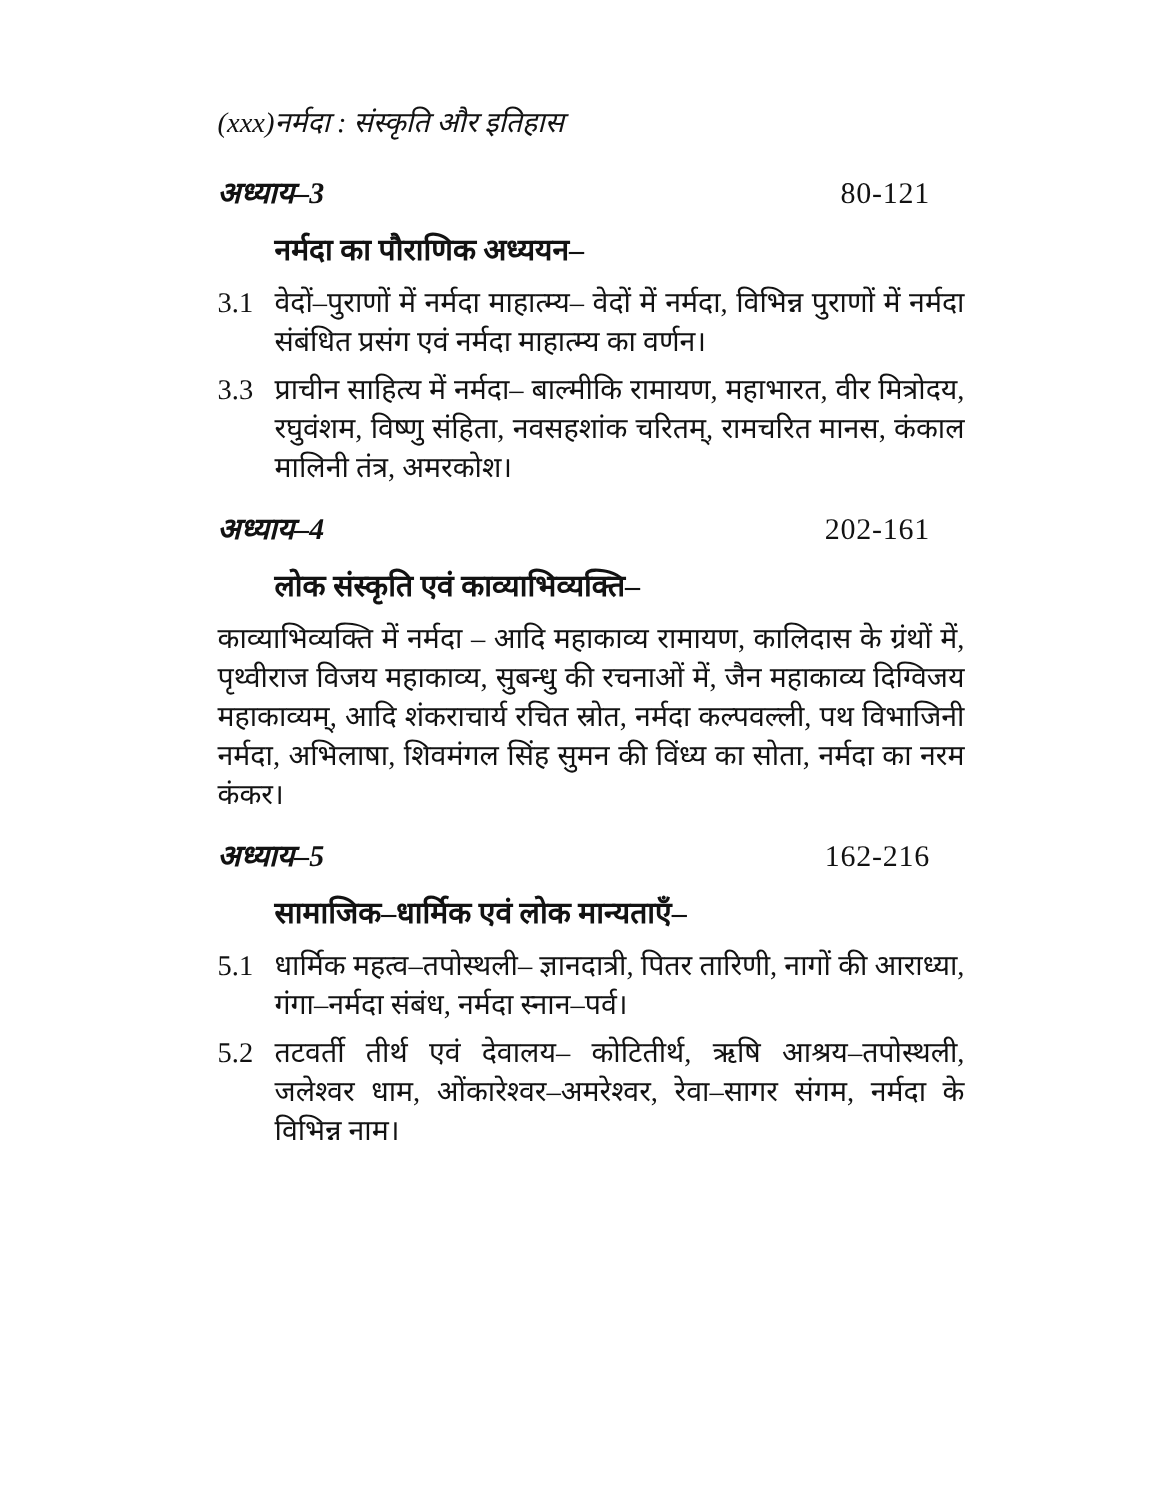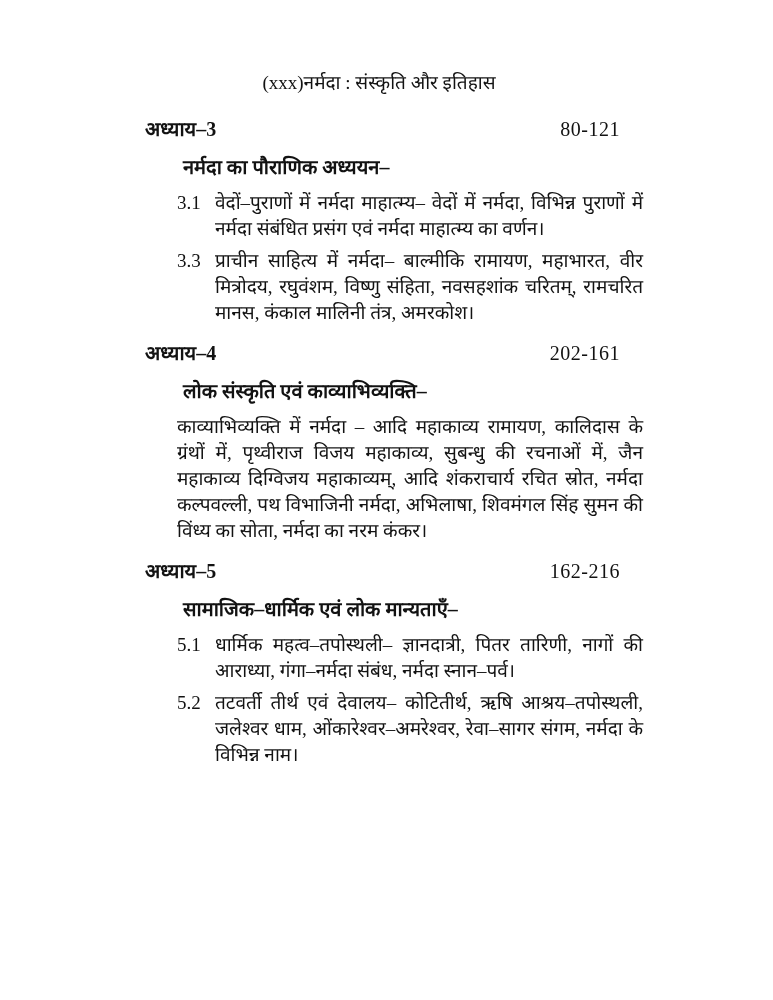--- a/index.html
+++ b/index.html
@@ -13,60 +13,61 @@
     height: 1000px;
     box-sizing: border-box;
     background: #ffffff;
     color: #121212;
     padding: 70px 130px 0 145px;
     font-family: "Liberation Serif", "DejaVu Serif", serif;
     overflow: hidden;
   }
   .header {
     display: flex;
-    justify-content: center;
+    justify-content: flex-start;
     align-items: baseline;
     font-size: 19px;
     line-height: 26px;
     margin-bottom: 20px;
+    font-style: italic;
   }
   .running-title {
     margin-right: 30px;
   }
   .chapter-row {
     display: flex;
     justify-content: space-between;
     align-items: baseline;
     margin: 14px 0 12px 0;
   }
   .chapter-label {
     font-weight: bold;
     font-size: 20px;
     line-height: 26px;
+    font-style: italic;
   }
   .chapter-pages {
     font-weight: normal;
     font-size: 20px;
     line-height: 26px;
     margin-right: 23px;
     letter-spacing: 0.5px;
   }
   .chapter-title {
     font-weight: bold;
     font-size: 20px;
     line-height: 26px;
     padding-left: 38px;
     margin: 0 0 10px 0;
   }
   .toc-item {
     display: flex;
     font-size: 19px;
     line-height: 26px;
     margin-bottom: 6px;
-    margin-left: 32px;
   }
   .item-number {
     flex: 0 0 38px;
     width: 38px;
   }
   .item-text {
     flex: 1 1 auto;
     text-align: justify;
     text-justify: inter-word;
   }

